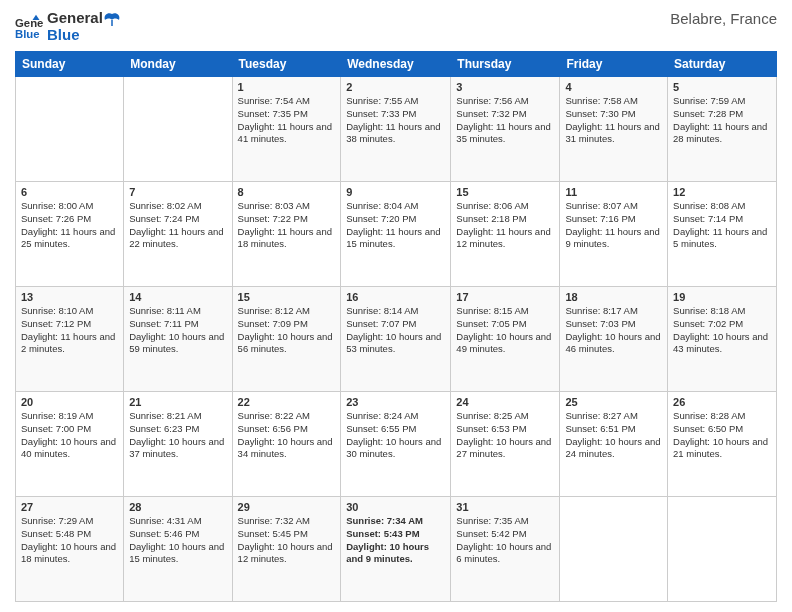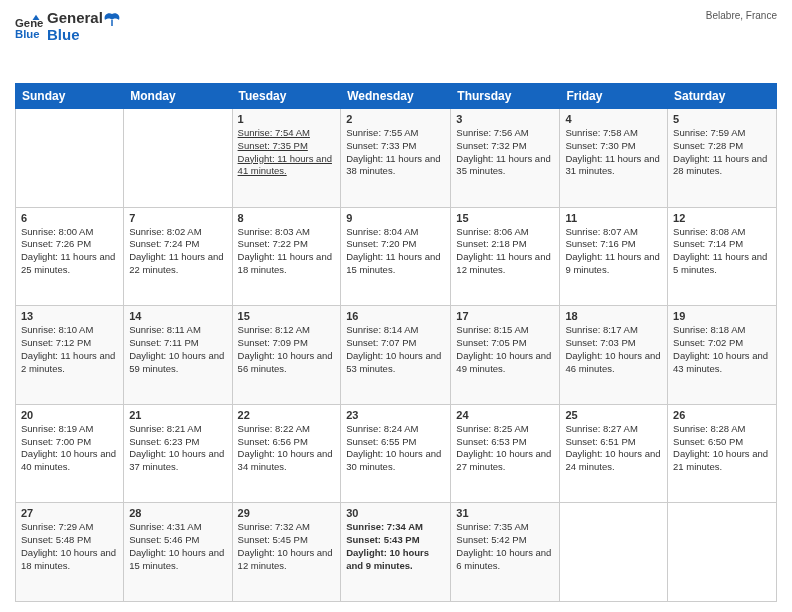--- a/index.html
+++ b/index.html
@@ -35,29 +35,28 @@
     .title-block {
       text-align: right;
     }
     .month-title {
       font-size: 32px;
       font-weight: normal;
       color: #333;
       line-height: 1.1;
     }
     .location {
-      font-size: 10px;
+      font-size: 15px;
       color: #555;
     }
     .calendar {
       width: 100%;
       border-collapse: collapse;
       flex: 1;
       font-size: 10px;
-      margin-top: 32px;
     }
     .calendar thead th {
       background-color: #1565c0;
       color: #fff;
       text-align: left;
       padding: 5px 6px;
       font-size: 12px;
       font-weight: bold;
       border: 1px solid #1565c0;
     }
@@ -125,21 +124,21 @@
           <th>Friday</th>
           <th>Saturday</th>
         </tr>
     </thead>
     <tbody id="calendar-body">
     <tr>
           <td class="empty"></td>
           <td class="empty"></td>
           <td>
             <span class="day-num">1</span>
-            <div class="day-detail" style="white-space: pre-line; text-decoration: underline;">Sunrise: 7:54 AM
+            <div class="day-detail" style="white-space: pre-line;">Sunrise: 7:54 AM
 Sunset: 7:35 PM
 Daylight: 11 hours and 41 minutes.</div>
           </td>
           <td>
             <span class="day-num">2</span>
             <div class="day-detail" style="white-space: pre-line;">Sunrise: 7:55 AM
 Sunset: 7:33 PM
 Daylight: 11 hours and 38 minutes.</div>
           </td>
           <td>

